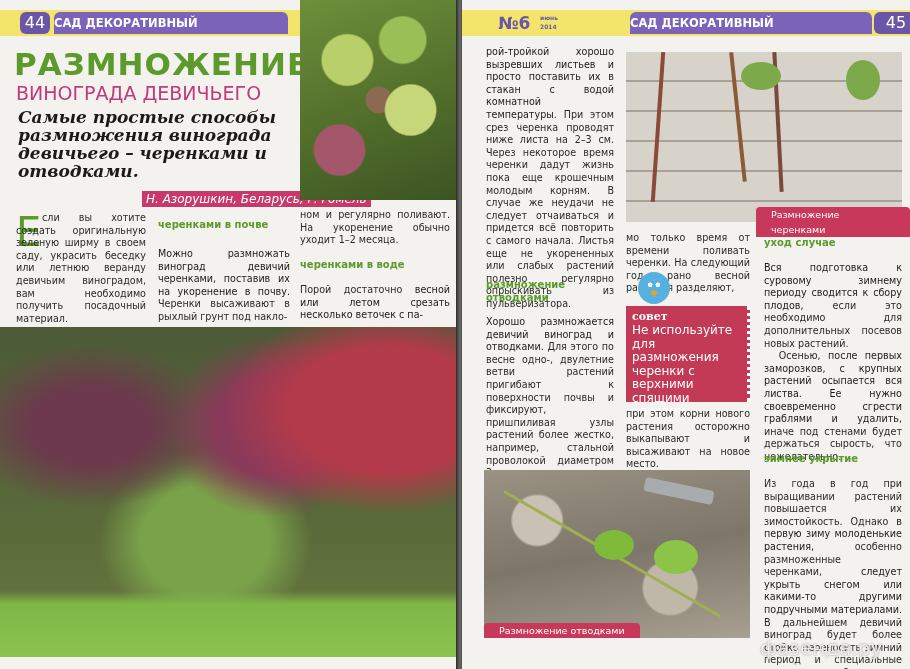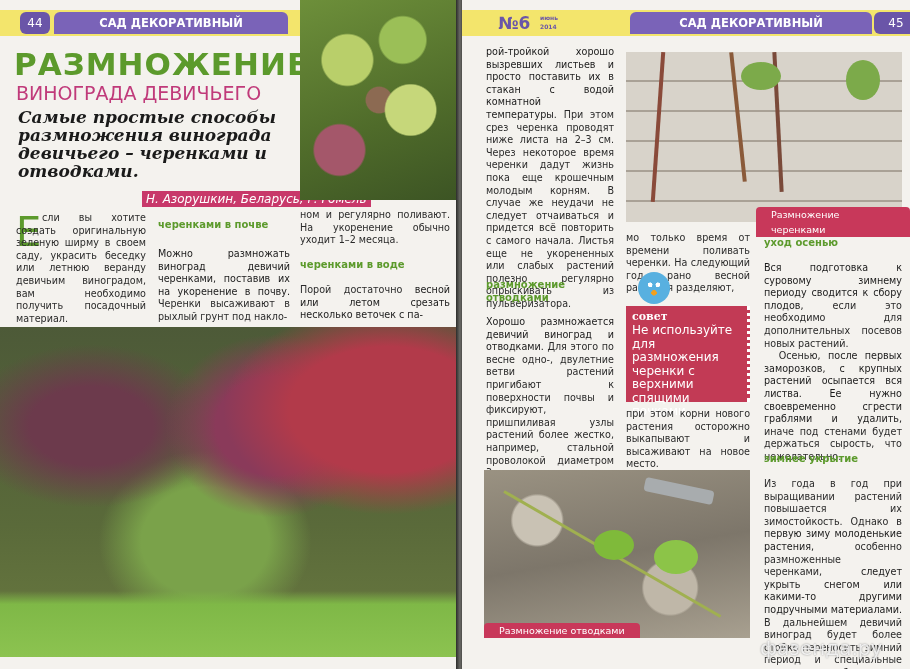--- a/index.html
+++ b/index.html
@@ -3,22 +3,22 @@
 <meta charset="utf-8">
 <style>
 *{box-sizing:border-box;margin:0;padding:0}
 html,body{width:910px;height:669px;overflow:hidden;background:#3a3a36}
 body{font-family:"DejaVu Sans",sans-serif;position:relative}
 .page{position:absolute;top:0;height:669px;background:#f4f2ee;overflow:hidden}
 #pL{left:0;width:458px}
 #pR{left:462px;width:448px}
 .spine{position:absolute;left:456px;top:0;width:8px;height:669px;background:linear-gradient(90deg,#2c2c2a,#6a6a66,#2c2c2a)}
 .ybar{position:absolute;background:#f3e56c}
-.pbar{position:absolute;background:#7a63b8;color:#fff;font-weight:bold;font-size:11.5px;text-align:center;line-height:20px;border-radius:6px 6px 0 0}
-.pnum{position:absolute;background:#6a55a8;color:#fff;font-size:12px;text-align:center;line-height:20px;border-radius:6px}
+.pbar{position:absolute;background:#7a63b8;color:#fff;font-weight:bold;font-size:11.5px;text-align:left;line-height:20px;border-radius:6px 6px 0 0}
+.pnum{position:absolute;background:#6a55a8;color:#fff;font-size:16px;text-align:center;line-height:20px;border-radius:6px}
 .t{position:absolute;font-size:9.6px;line-height:12.6px;color:#2a2a2a;text-align:justify}
 .t b{font-weight:normal;color:#1a1a1a}
 .h{position:absolute;color:#5c9a2c;font-weight:bold;font-size:10px;line-height:13px}
 .cap{position:absolute;background:#c8385a;color:#fff;font-size:9.5px;line-height:15px;padding:0 15px;border-radius:4px 4px 0 0}
 .photo{position:absolute;overflow:hidden}
 </style>
 </head>
 <body>
 
 <div class="page" id="pL">
@@ -74,18 +74,18 @@
   <div class="t" style="left:164px;top:408px;width:124px">при этом корни нового растения осторожно выкапывают и высаживают на новое место.</div>
 
   <div class="photo" style="left:22px;top:470px;width:266px;height:168px;background:radial-gradient(circle at 20% 30%,#c9c2b4 0 10%,transparent 11%),radial-gradient(circle at 70% 70%,#bfb7a8 0 12%,transparent 13%),linear-gradient(170deg,#9a9282,#7d766a 50%,#a8a090)">
     <div style="position:absolute;left:20px;top:20px;width:250px;height:3px;background:#a0b050;transform:rotate(30deg);transform-origin:left"></div>
     <div style="position:absolute;left:110px;top:60px;width:40px;height:30px;background:#7fba3a;border-radius:50%"></div>
     <div style="position:absolute;left:170px;top:70px;width:44px;height:34px;background:#8cc448;border-radius:50%"></div>
     <div style="position:absolute;left:160px;top:14px;width:70px;height:14px;background:#a8acae;border-radius:4px;transform:rotate(12deg)"></div>
   </div>
   <div class="cap" style="left:22px;top:623px">Размножение отводками</div>
 
-  <div class="h" style="left:302px;top:236px">уход осенью</div>
+  <div class="h" style="left:302px;top:236px">уход случае</div>
   <div class="t" style="left:302px;top:262px;width:138px"><b>Вся подготовка к суровому зимнему периоду сводится к сбору плодов,</b><span> если это необходимо для дополнительных посевов новых растений.</span><br>&nbsp;&nbsp;<span>Осенью, </span><b>после первых заморозков, с крупных растений осыпается вся листва. Ее нужно своевременно сгрести граблями и удалить,</b><span> иначе под стенами будет держаться сырость, что нежелательно.</span></div>
   <div class="h" style="left:302px;top:452px">зимнее укрытие</div>
   <div class="t" style="left:302px;top:478px;width:138px"><span>Из года в год при выращивании растений повышается их зимостойкость. Однако </span><b>в первую зиму молоденькие растения,</b><span> особенно размноженные черенками, </span><b>следует укрыть снегом или какими-то другими подручными материалами.</b><span> В дальнейшем девичий виноград будет более стойко переносить зимний период и специальные укрытия не требуются.</span></div>
   <div style="position:absolute;left:298px;top:636px;font-size:20px;color:rgba(255,255,255,.8);text-shadow:0 0 2px #888">фазенда.ру</div>
 </div>
 
 </body></html>

